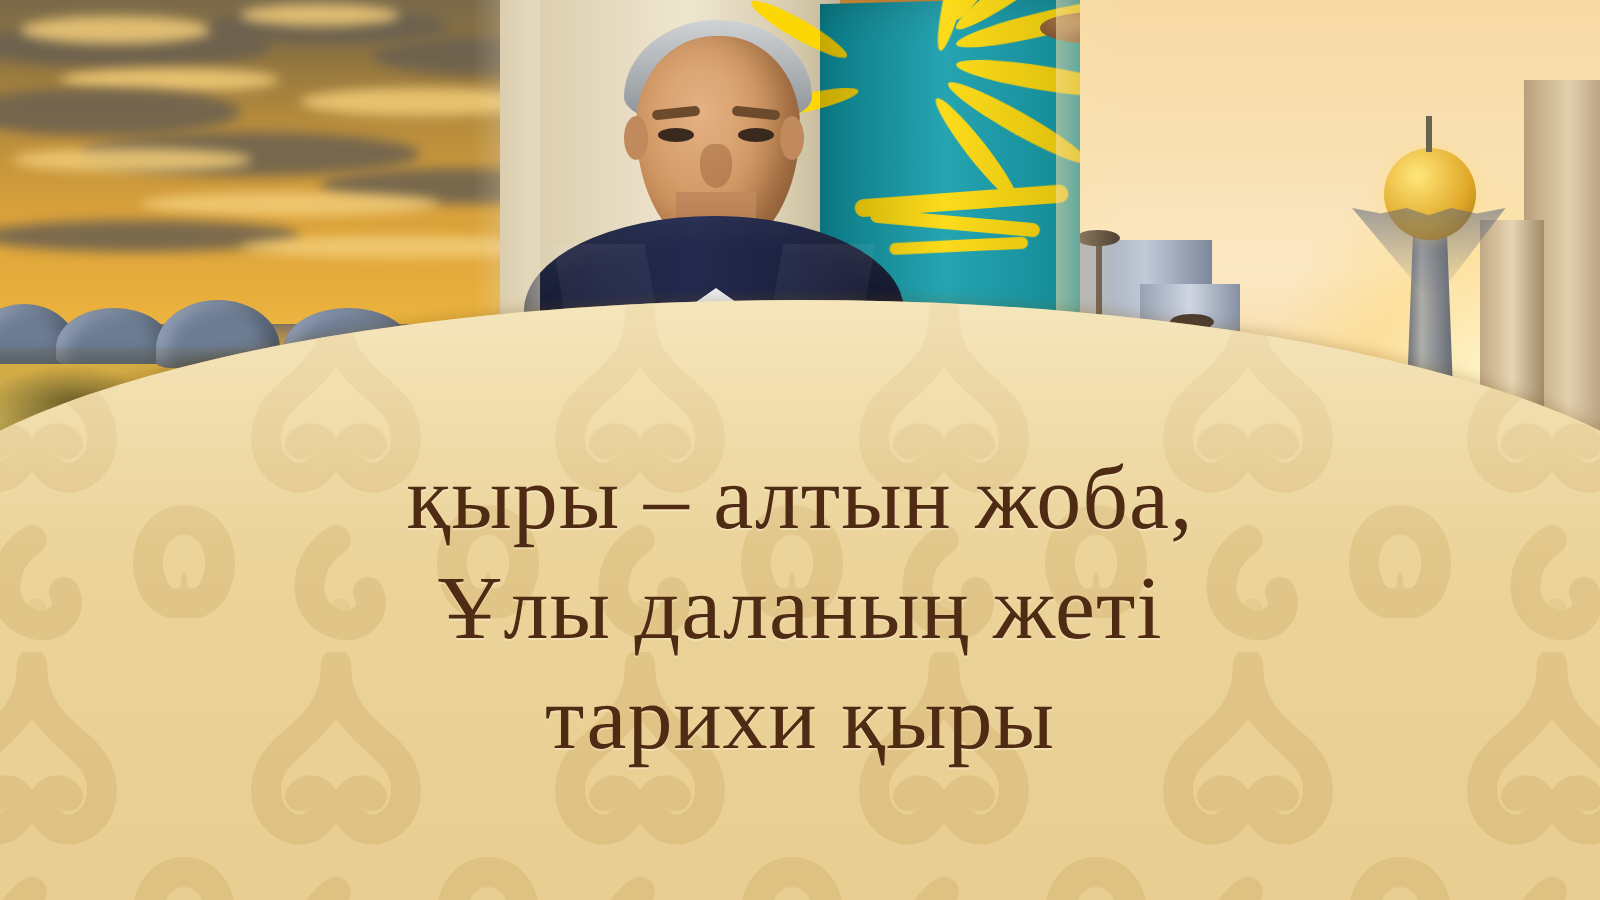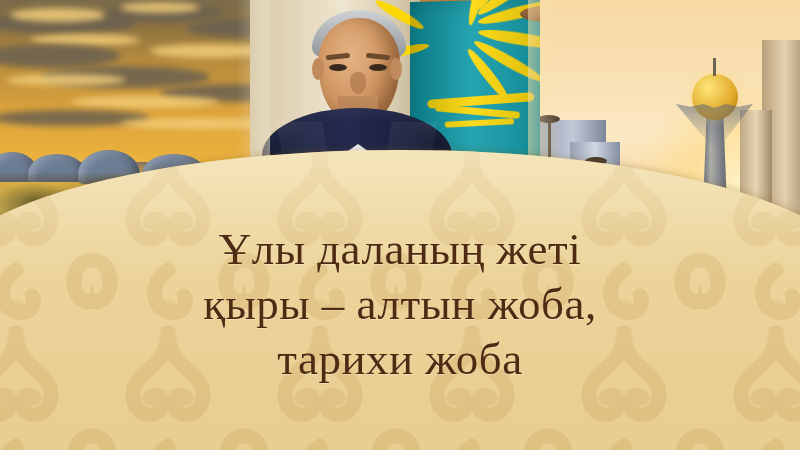--- a/index.html
+++ b/index.html
@@ -387,18 +387,18 @@
             <circle cx="78" cy="154" r="5"></circle>
           </g>
         </pattern>
       </defs>
       <rect x="0" y="0" width="920" height="380" fill="url(#horns)"></rect>
     </svg>
     <div class="banner-sheen"></div>
   </div>
 
   <div class="headline">
+    <span class="ln">қыры – алтын жоба,</span>
     <span class="ln">Ұлы даланың жеті</span>
-    <span class="ln">қыры – алтын жоба,</span>
-    <span class="ln">тарихи жоба</span>
+    <span class="ln">тарихи қыры</span>
   </div>
 
 </div>
 
 </body></html>

